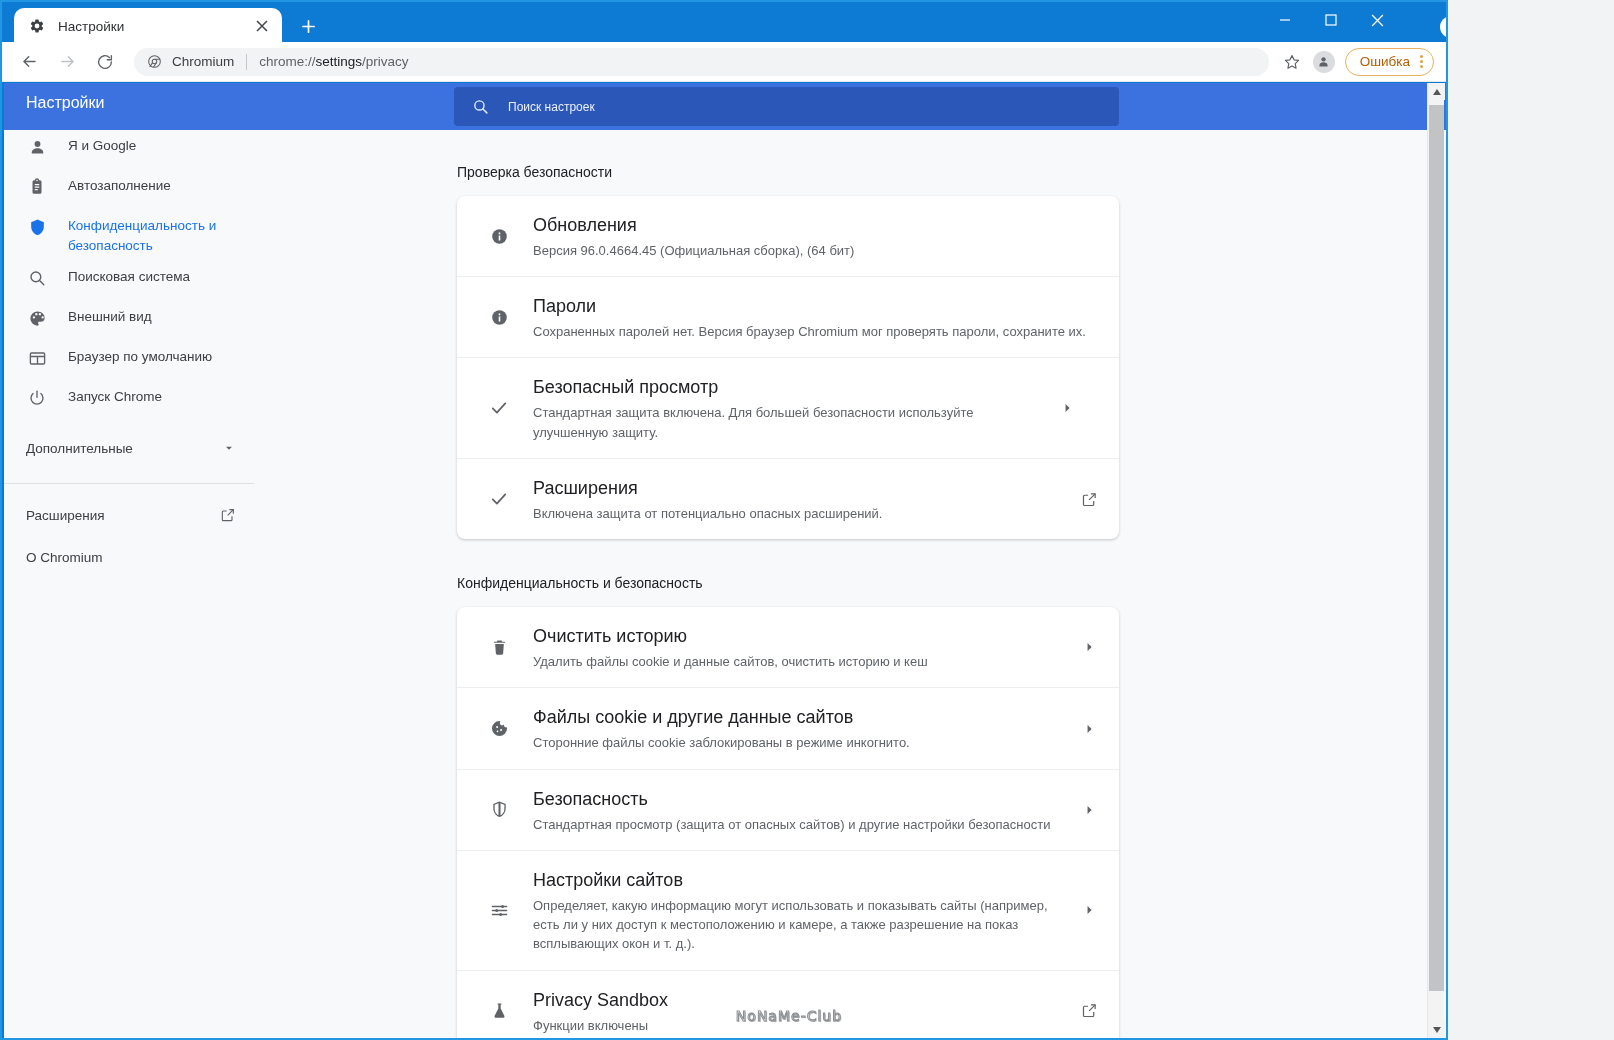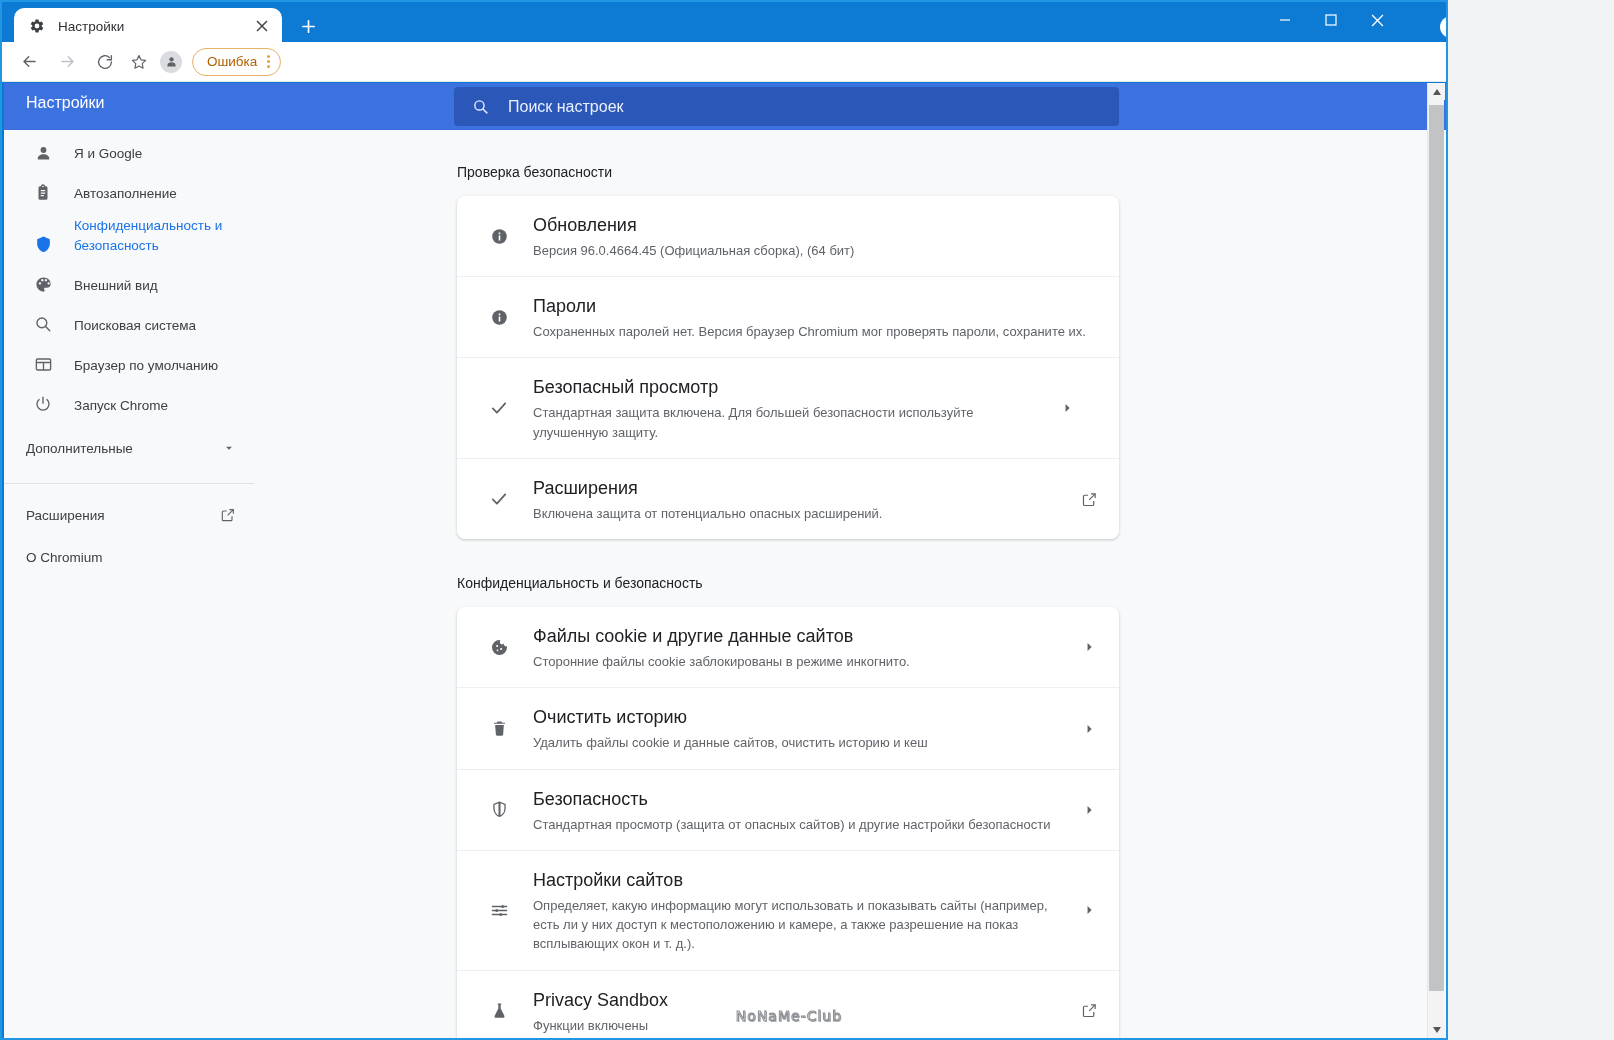--- a/index.html
+++ b/index.html
@@ -200,32 +200,32 @@
     border-radius: 4px;
     display: flex; align-items: center;
     padding: 0 16px;
     cursor: text;
   }
   #searchbox .s-icon {
     width: 20px; height: 20px;
     display: flex; align-items: center; justify-content: center;
     color: #e3ecfd; margin-right: 18px;
   }
-  #searchbox .s-ph { font-size: 16px; color: #eaf0fd; }
+  #searchbox .s-ph { font-size: 12px; color: #eaf0fd; }
 
   
   #sidebar {
     position: absolute; top: 47px; left: 0;
     width: 250px; height: 908px;
     background: #f8f9fa;
   }
   .nav-item {
-    display: flex; align-items: flex-end;
+    display: flex; align-items: flex-start;
     min-height: 40px;
-    padding: 6px 16px 6px 28px;
+    padding: 6px 16px 6px 22px;
     cursor: pointer;
     font-size: 13.5px;
     color: #3c4043;
   }
   .nav-item .nicon {
     width: 22px; height: 22px;
     flex: 0 0 22px;
     margin-right: 20px;
     display: flex; align-items: center; justify-content: center;
     color: #5f6368;
@@ -402,20 +402,32 @@
           <path d="M5 12h14M13 6l6 6-6 6"></path>
         </svg>
     </div>
     <div class="navbtn">
       <svg width="18" height="18" viewBox="0 0 24 24" fill="none" stroke="currentColor" stroke-width="1.8" stroke-linecap="round">
           <path d="M20.5 12a8.5 8.5 0 11-2.6-6.1"></path>
           <path d="M20.5 3.5V9h-5.5"></path>
         </svg>
     </div>
 
+    <div id="omnibox">
+      <span class="site-icon">
+        <svg width="15" height="15" viewBox="0 0 24 24" fill="none" stroke="currentColor" stroke-width="1.7">
+            <circle cx="12" cy="12" r="9.3"></circle>
+            <circle cx="12" cy="12" r="3.6"></circle>
+            <path d="M12 8.4h9.1M8.9 13.8L4.3 20.9M15.1 13.8l-4.6 7.1"></path>
+          </svg>
+      </span>
+      <span class="site-name">Chromium</span>
+      <span class="divider"></span>
+      <span class="url"><span>chrome://</span><b>settings</b><span>/privacy</span></span>
+    </div>
 
     <div id="star">
       <svg width="18" height="18" viewBox="0 0 24 24" fill="none" stroke="currentColor" stroke-width="1.6" stroke-linejoin="round">
           <path d="M12 3.5l2.7 5.6 6.1.8-4.5 4.3 1.1 6.1L12 17.4l-5.4 2.9 1.1-6.1-4.5-4.3 6.1-.8z"></path>
         </svg>
     </div>
     <div id="profile">
       <span class="pav">
         <svg width="13" height="13" viewBox="0 0 24 24" fill="currentColor">
             <circle cx="12" cy="8" r="4"></circle>
@@ -474,35 +486,35 @@
           <svg width="19" height="19" viewBox="0 0 24 24" fill="currentColor">
               <path d="M12 2L4 5.3v5.4c0 5 3.4 9.7 8 10.9 4.6-1.2 8-5.9 8-10.9V5.3L12 2zm0 1.9v16.1c-3.4-1.1-6-4.9-6-8.9V6.6l6-2.7z" opacity="0"></path>
               <path d="M12 2L4 5.3v5.4c0 5 3.4 9.7 8 10.9 4.6-1.2 8-5.9 8-10.9V5.3L12 2z"></path>
             </svg>
         </span>
         <span class="nlabel" style="max-width:150px; display:inline-block;">Конфиденциальность и безопасность</span>
       </div>
 
       <div class="nav-item">
         <span class="nicon">
-          <svg width="19" height="19" viewBox="0 0 24 24" fill="currentColor">
-              <path d="M12 3a9 9 0 000 18c.8 0 1.5-.7 1.5-1.5 0-.4-.15-.75-.4-1-.25-.25-.4-.6-.4-1 0-.8.7-1.5 1.5-1.5H16a5 5 0 005-5c0-4.4-4-8-9-8zm-4.5 9a1.5 1.5 0 110-3 1.5 1.5 0 010 3zm3-4a1.5 1.5 0 110-3 1.5 1.5 0 010 3zm4.5 0a1.5 1.5 0 110-3 1.5 1.5 0 010 3zm3.5 4a1.5 1.5 0 110-3 1.5 1.5 0 010 3z"></path>
-            </svg>
-        </span>
-        <span class="nlabel">Внешний вид</span>
-      </div>
-
-      <div class="nav-item">
-        <span class="nicon">
           <svg width="18" height="18" viewBox="0 0 24 24" fill="none" stroke="currentColor" stroke-width="1.9">
               <circle cx="10.5" cy="10.5" r="6.5"></circle>
               <path d="M15.4 15.4L21 21" stroke-linecap="round"></path>
             </svg>
         </span>
         <span class="nlabel">Поисковая система</span>
+      </div>
+
+      <div class="nav-item">
+        <span class="nicon">
+          <svg width="19" height="19" viewBox="0 0 24 24" fill="currentColor">
+              <path d="M12 3a9 9 0 000 18c.8 0 1.5-.7 1.5-1.5 0-.4-.15-.75-.4-1-.25-.25-.4-.6-.4-1 0-.8.7-1.5 1.5-1.5H16a5 5 0 005-5c0-4.4-4-8-9-8zm-4.5 9a1.5 1.5 0 110-3 1.5 1.5 0 010 3zm3-4a1.5 1.5 0 110-3 1.5 1.5 0 010 3zm4.5 0a1.5 1.5 0 110-3 1.5 1.5 0 010 3zm3.5 4a1.5 1.5 0 110-3 1.5 1.5 0 010 3z"></path>
+            </svg>
+        </span>
+        <span class="nlabel">Внешний вид</span>
       </div>
 
       <div class="nav-item">
         <span class="nicon">
           <svg width="19" height="19" viewBox="0 0 24 24" fill="none" stroke="currentColor" stroke-width="1.7">
               <rect x="3" y="5" width="18" height="14" rx="1.5"></rect>
               <path d="M3 9.5h18M12 9.5V19"></path>
             </svg>
         </span>
         <span class="nlabel">Браузер по умолчанию</span>
@@ -615,46 +627,46 @@
         </div>
       </div>
 
       <div class="section-title" style="margin-top:36px;">Конфиденциальность и безопасность</div>
 
       <div class="card">
 
         <div class="row">
           <span class="ricon">
             <svg width="19" height="19" viewBox="0 0 24 24" fill="currentColor">
+                <path d="M6.5 7.5h11l-.9 12.1a1.6 1.6 0 01-1.6 1.4H9a1.6 1.6 0 01-1.6-1.4L6.5 7.5zM9.5 3h5l.9 1.6H19V6H5V4.6h3.6L9.5 3z"></path>
+              </svg>
+          </span>
+          <span class="rtext">
+            <div class="rtitle">Очистить историю</div>
+            <div class="rsub">Удалить файлы cookie и данные сайтов, очистить историю и кеш</div>
+          </span>
+          <span class="raction">
+            <svg width="14" height="14" viewBox="0 0 24 24" fill="currentColor">
+                <path d="M9.5 5l7 7-7 7z"></path>
+              </svg>
+          </span>
+        </div>
+
+        <div class="row">
+          <span class="ricon">
+            <svg width="19" height="19" viewBox="0 0 24 24" fill="currentColor">
                 <path d="M12 2.5A9.5 9.5 0 1021.5 12c0-.5-.05-1-.14-1.5a3 3 0 01-3.9-3.4A3 3 0 0113 3.1c-.3-.35-.6-.6-1-.6z"></path>
                 <circle cx="9" cy="10" r="1.3" fill="#ffffff"></circle>
                 <circle cx="14" cy="14" r="1.3" fill="#ffffff"></circle>
                 <circle cx="9.5" cy="15.5" r="1.1" fill="#ffffff"></circle>
               </svg>
           </span>
           <span class="rtext">
             <div class="rtitle">Файлы cookie и другие данные сайтов</div>
             <div class="rsub">Сторонние файлы cookie заблокированы в режиме инкогнито.</div>
-          </span>
-          <span class="raction">
-            <svg width="14" height="14" viewBox="0 0 24 24" fill="currentColor">
-                <path d="M9.5 5l7 7-7 7z"></path>
-              </svg>
-          </span>
-        </div>
-
-        <div class="row">
-          <span class="ricon">
-            <svg width="19" height="19" viewBox="0 0 24 24" fill="currentColor">
-                <path d="M6.5 7.5h11l-.9 12.1a1.6 1.6 0 01-1.6 1.4H9a1.6 1.6 0 01-1.6-1.4L6.5 7.5zM9.5 3h5l.9 1.6H19V6H5V4.6h3.6L9.5 3z"></path>
-              </svg>
-          </span>
-          <span class="rtext">
-            <div class="rtitle">Очистить историю</div>
-            <div class="rsub">Удалить файлы cookie и данные сайтов, очистить историю и кеш</div>
           </span>
           <span class="raction">
             <svg width="14" height="14" viewBox="0 0 24 24" fill="currentColor">
                 <path d="M9.5 5l7 7-7 7z"></path>
               </svg>
           </span>
         </div>
 
         <div class="row">
           <span class="ricon">

